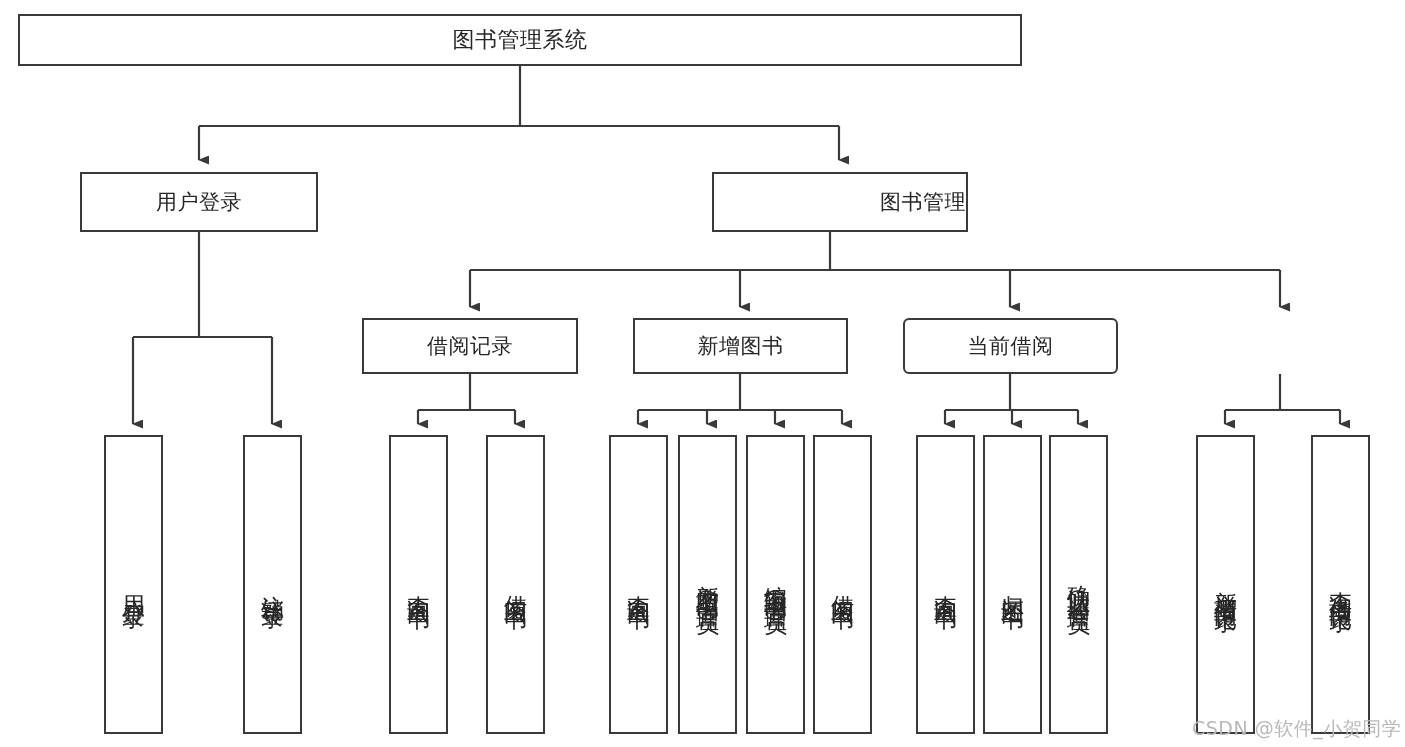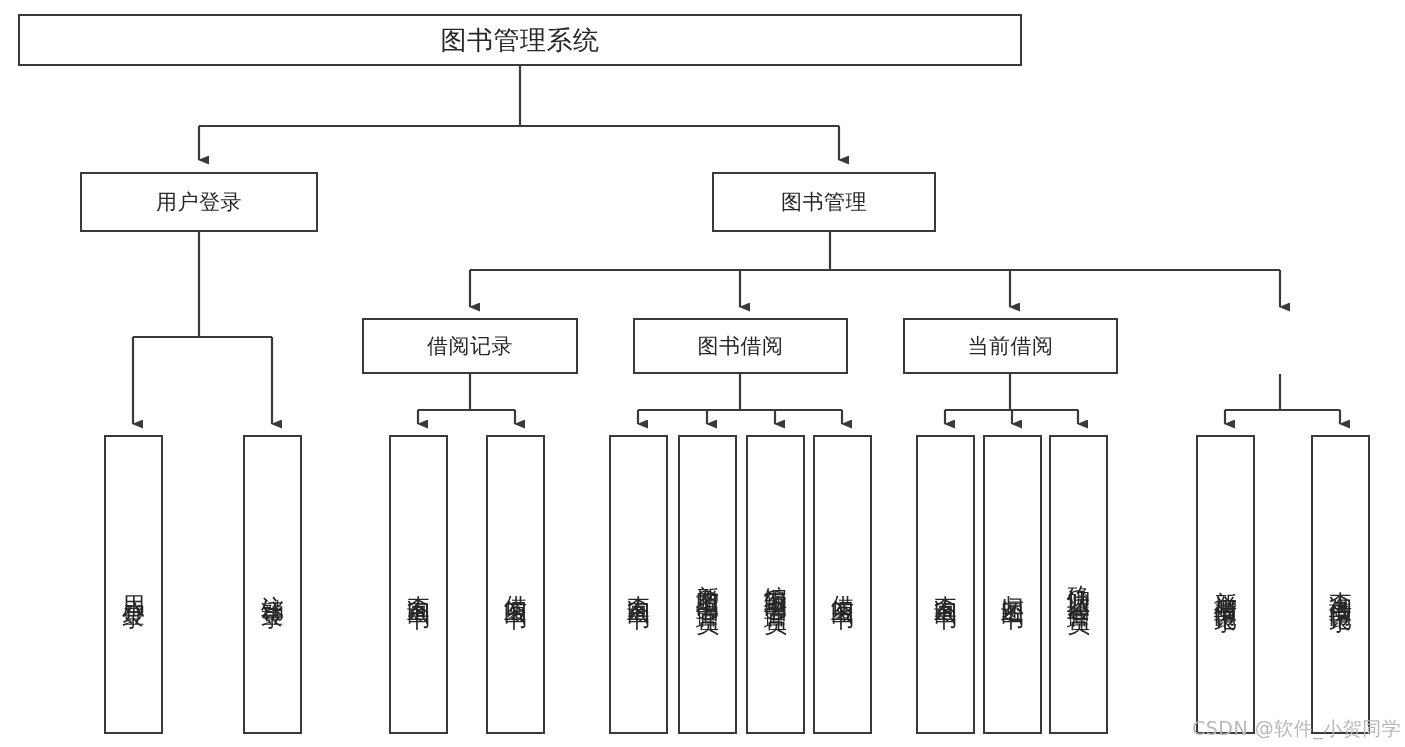--- a/index.html
+++ b/index.html
@@ -35,21 +35,21 @@
     justify-content: center;
     color: #262626;
   }
   .node .label {
     display: block;
     text-align: center;
     line-height: 1.18;
     letter-spacing: 0.5px;
   }
   .node.root .label {
-    font-size: 26px;
+    font-size: 22px;
   }
   .node.lvl2 .label {
     font-size: 21px;
   }
   .node.lvl3 .label {
     font-size: 21px;
   }
   
   .node.v {
     align-items: center;
@@ -127,31 +127,31 @@
     </g>
   </svg>
 
   <div class="node root" style="left:18px; top:14px; width:1004px; height:52px;">
     <span class="label">图书管理系统</span>
   </div>
 
   <div class="node lvl2" style="left:80px; top:172px; width:238px; height:60px;">
     <span class="label">用户登录</span>
   </div>
-  <div class="node lvl2" style="left:712px; top:172px; width:224px; height:60px;">
+  <div class="node lvl2" style="left:712px; top:172px; width:256px; height:60px;justify-content:flex-end;">
     <span class="label">图书管理</span>
   </div>
 
   <div class="node lvl3" style="left:362px; top:318px; width:216px; height:56px;">
     <span class="label">借阅记录</span>
   </div>
   <div class="node lvl3" style="left:633px; top:318px; width:215px; height:56px;">
-    <span class="label">图书借阅</span>
+    <span class="label">新增图书</span>
   </div>
-  <div class="node lvl3" style="left:903px; top:318px; width:215px; height:56px;">
+  <div class="node lvl3" style="left:903px; top:318px; width:215px; height:56px;border-radius:6px;">
     <span class="label">当前借阅</span>
   </div>
 
   <div class="node v" style="left:104px; top:435px; width:59px; height:299px;">
     <span class="label">用户登录</span>
   </div>
   <div class="node v" style="left:243px; top:435px; width:59px; height:299px;">
     <span class="label">注销登录</span>
   </div>
 

